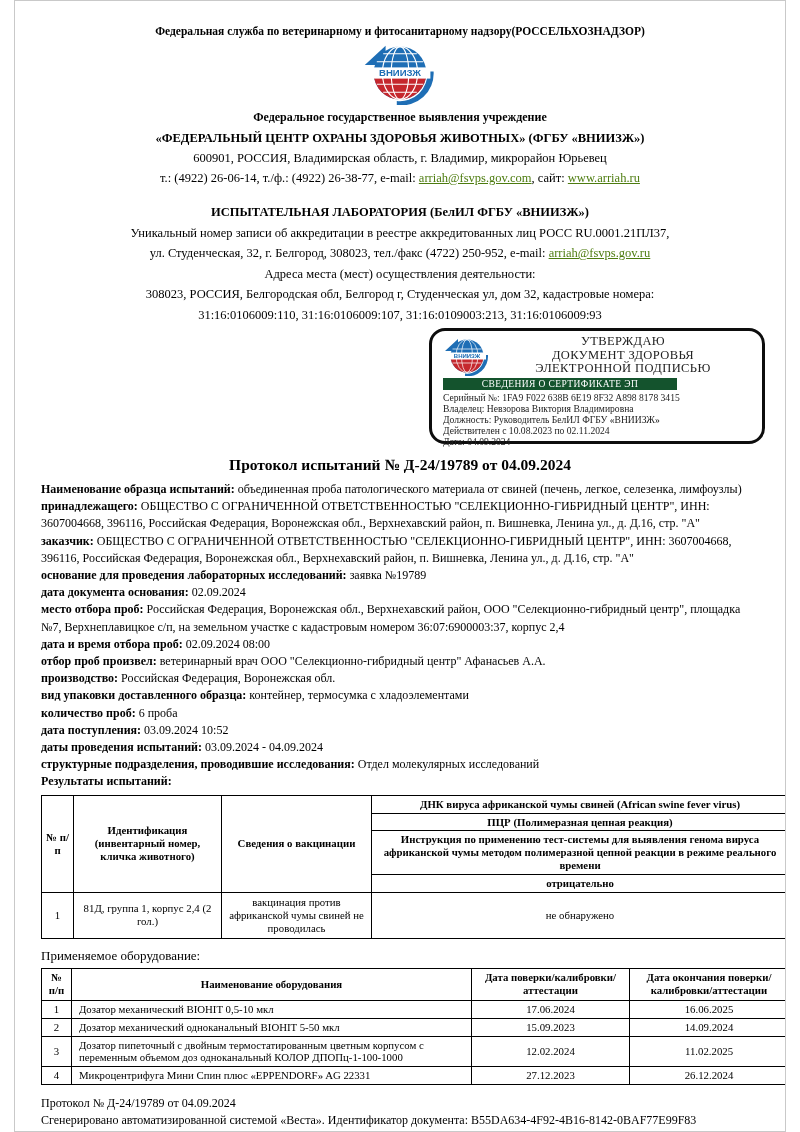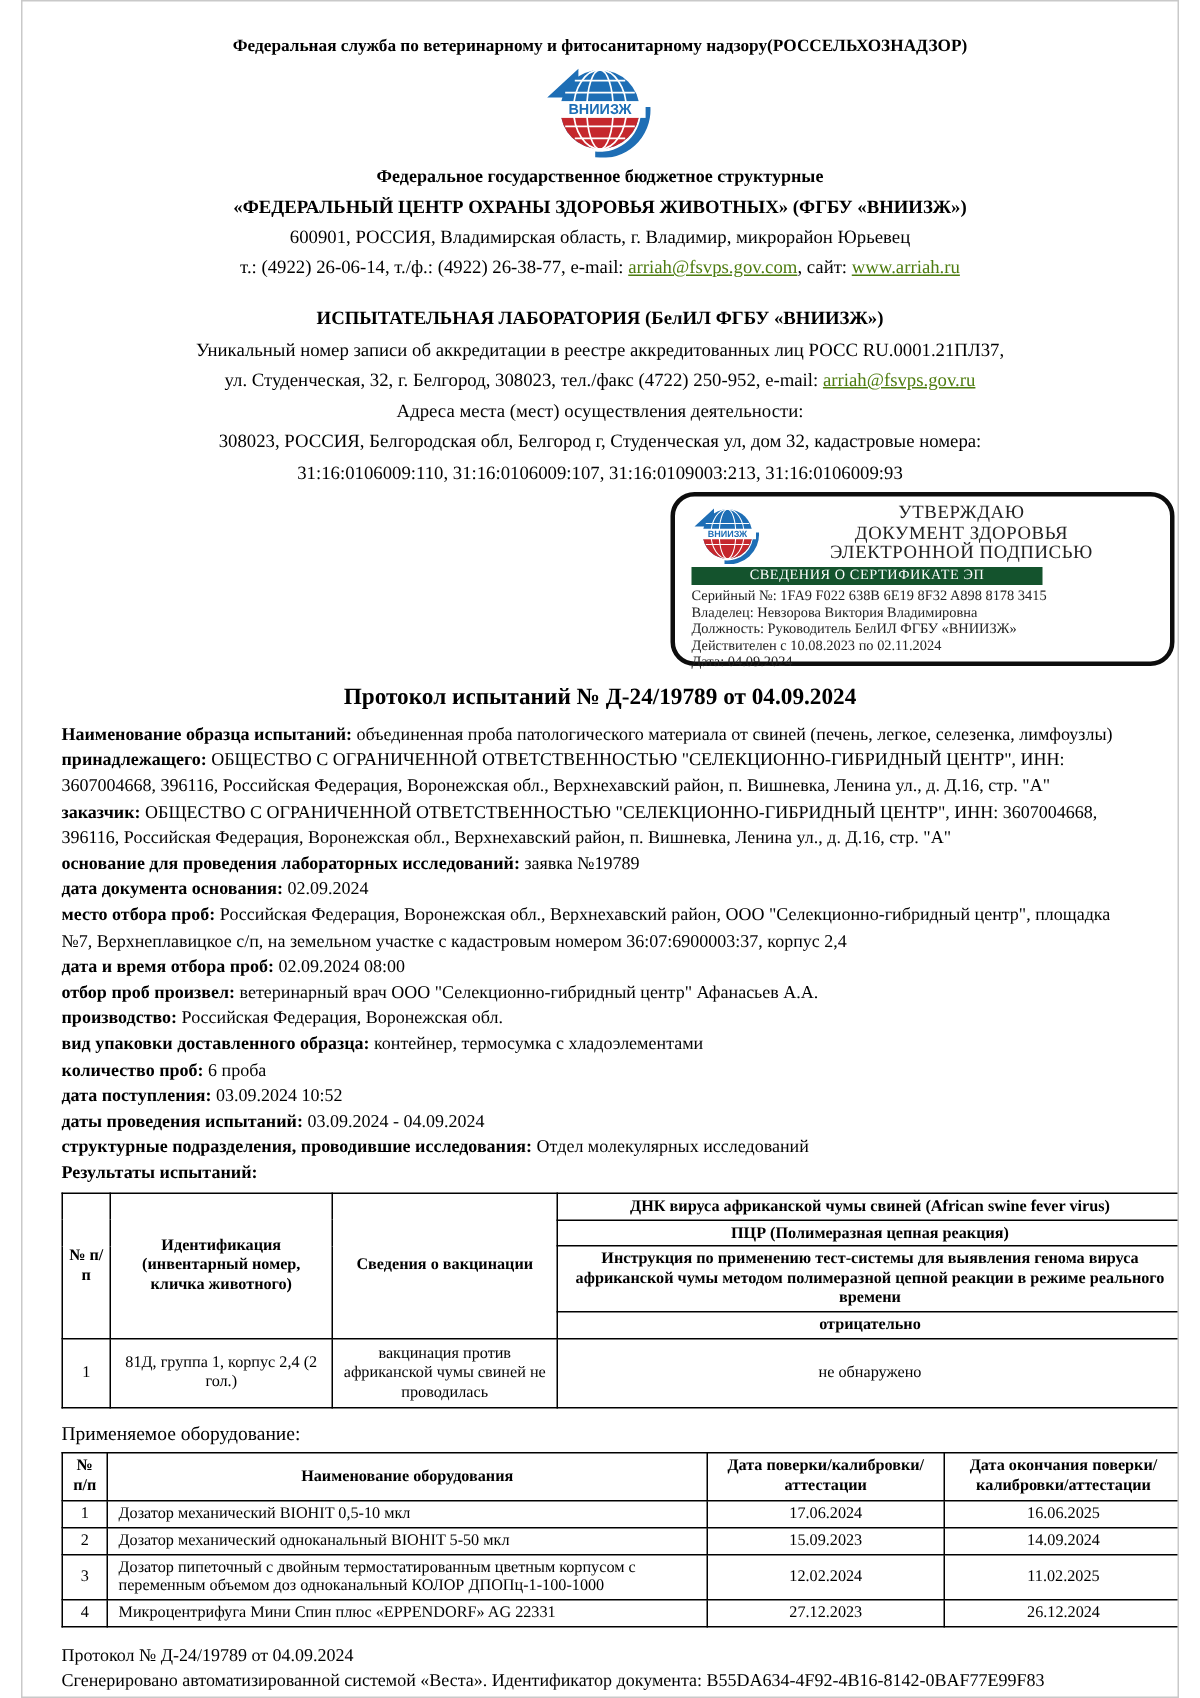--- a/index.html
+++ b/index.html
@@ -15,21 +15,21 @@
   .logo-wrap { margin:4px auto 0; width:90px; height:64px; }
   .org-type { font-size:12px; font-weight:bold; margin-top:5px; }
   .org-name { font-size:12.5px; font-weight:bold; margin-top:6px; }
   .hline { font-size:12.5px; margin-top:5px; }
   a.doc-link { color:#4d7c0f; text-decoration:underline; }
   .lab-blk { margin-top:16px; text-align:center; font-size:12.5px; line-height:20.5px; }
   .lab-title { font-size:12.5px; font-weight:bold; }
   
   .stamp-zone { position:relative; height:126px; }
   .stamp {
-    position:absolute; right:2px; top:3px; width:336px; height:116px;
+    position:absolute; right:20px; top:3px; width:336px; height:116px;
     border:3px solid #0d0d0d; border-radius:16px; padding:4px 9px 3px 9px;
     background:#fff;
   }
   .stamp-top { display:flex; align-items:flex-start; }
   .stamp-logo { width:52px; height:40px; flex:0 0 auto; margin-top:1px; }
   .stamp-title { flex:1; text-align:center; font-size:12.5px; line-height:13.5px; letter-spacing:0.4px; color:#222; }
   .stamp-band {
     background:#14532d; color:#fff; width:234px; margin:2px 0 3px 2px;
     font-size:9.5px; line-height:12px; text-align:center; letter-spacing:0.4px;
   }
@@ -83,21 +83,21 @@
           <line x1="19" y1="40" x2="85" y2="40"></line>
           <line x1="23" y1="54" x2="81" y2="54"></line>
           <line x1="31" y1="64" x2="73" y2="64"></line>
           <line x1="31" y1="16" x2="73" y2="16"></line>
         </g>
         <rect x="14" y="33" width="76" height="14" fill="#ffffff"></rect>
         <text x="52" y="44" text-anchor="middle" font-size="12" font-weight="bold" fill="#1e6eb5" font-family="Liberation Sans, sans-serif">ВНИИЗЖ</text>
       </svg>
     </div>
 
-    <div class="org-type">Федеральное государственное бюджетное структурные</div>
+    <div class="org-type">Федеральное государственное выявления учреждение</div>
     <div class="org-name">«ФЕДЕРАЛЬНЫЙ ЦЕНТР ОХРАНЫ ЗДОРОВЬЯ ЖИВОТНЫХ» (ФГБУ «ВНИИЗЖ»)</div>
     <div class="hline">600901, РОССИЯ, Владимирская область, г. Владимир, микрорайон Юрьевец</div>
     <div class="hline"><span>т.: (4922) 26-06-14, т./ф.: (4922) 26-38-77, e-mail: </span><a href="#" class="doc-link">arriah@fsvps.gov.com</a><span>, сайт: </span><a href="#" class="doc-link">www.arriah.ru</a></div>
 
     <div class="lab-blk">
       <div class="lab-title">ИСПЫТАТЕЛЬНАЯ ЛАБОРАТОРИЯ (БелИЛ ФГБУ «ВНИИЗЖ»)</div>
       <div>Уникальный номер записи об аккредитации в реестре аккредитованных лиц РОСС RU.0001.21ПЛ37,</div>
       <div><span>ул. Студенческая, 32, г. Белгород, 308023, тел./факс (4722) 250-952, e-mail: </span><a href="#" class="doc-link">arriah@fsvps.gov.ru</a></div>
       <div>Адреса места (мест) осуществления деятельности:</div>
       <div>308023, РОССИЯ, Белгородская обл, Белгород г, Студенческая ул, дом 32, кадастровые номера:</div>

